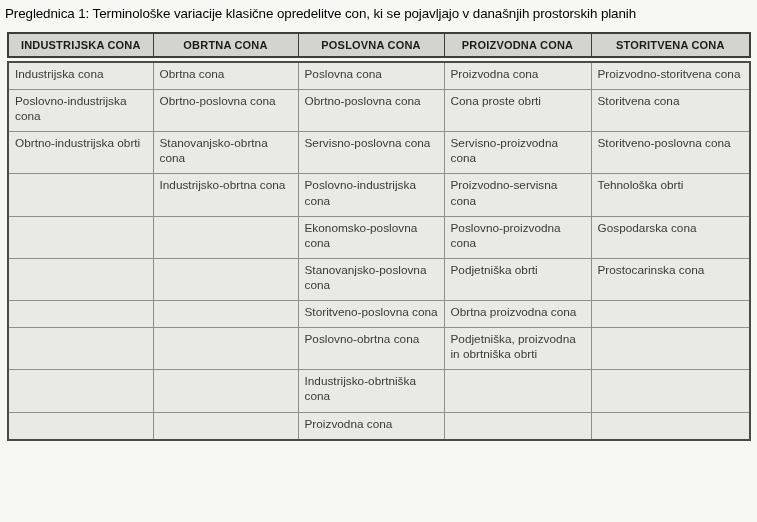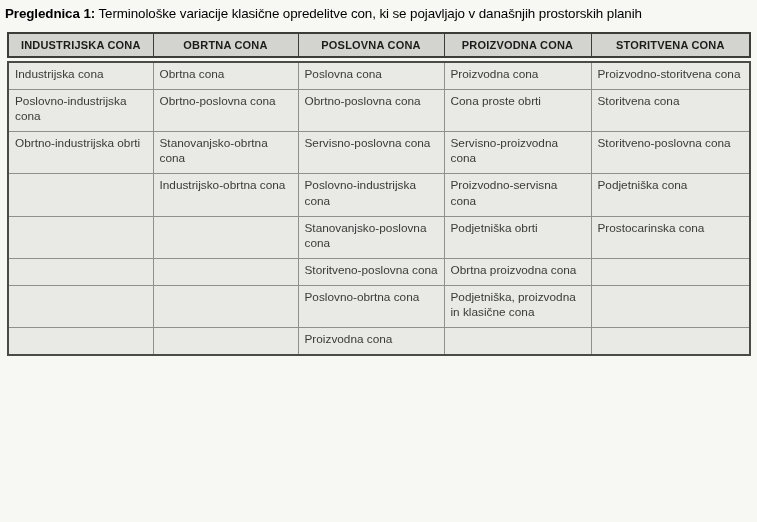--- a/index.html
+++ b/index.html
@@ -18,21 +18,21 @@
     background:var(--page-bg);
     font-family:"Liberation Sans","DejaVu Sans",sans-serif;
   }
   .page{position:relative;width:757px;height:522px;}
 
   .caption{
     position:absolute;left:5px;top:6px;width:748px;
     font-size:13.4px;color:#000;line-height:1.25;
     letter-spacing:-0.1px;white-space:nowrap;
   }
-  .caption-label{font-weight:bold;}
+  .caption-label{font-weight:normal;}
 
   table{border-collapse:collapse;table-layout:fixed;background:var(--cell-bg);}
 
   .header-table{
     position:absolute;left:7px;top:32px;width:742px;
     border:2px solid var(--border-dark);
   }
   .header-table th{
     background:var(--header-bg);
     border-left:1px solid var(--border-dark);
@@ -110,41 +110,55 @@
           <td>Stanovanjsko-obrtna cona</td>
           <td>Servisno-poslovna cona</td>
           <td>Servisno-proizvodna cona</td>
           <td>Storitveno-poslovna cona</td>
         </tr>
         <tr>
           <td></td>
           <td>Industrijsko-obrtna cona</td>
           <td>Poslovno-industrijska cona</td>
           <td>Proizvodno-servisna cona</td>
-          <td>Podjetniška cona</td>
+          <td>Tehnološka obrti</td>
+        </tr>
+        <tr>
+          <td></td>
+          <td></td>
+          <td>Ekonomsko-poslovna cona</td>
+          <td>Poslovno-proizvodna cona</td>
+          <td>Gospodarska cona</td>
         </tr>
         <tr>
           <td></td>
           <td></td>
           <td>Stanovanjsko-poslovna cona</td>
           <td>Podjetniška obrti</td>
           <td>Prostocarinska cona</td>
         </tr>
         <tr>
           <td></td>
           <td></td>
           <td>Storitveno-poslovna cona</td>
           <td>Obrtna proizvodna cona</td>
           <td></td>
         </tr>
         <tr>
           <td></td>
           <td></td>
           <td>Poslovno-obrtna cona</td>
-          <td>Podjetniška, proizvodna in klasične cona</td>
+          <td>Podjetniška, proizvodna in obrtniška obrti</td>
+          <td></td>
+        </tr>
+        <tr>
+          <td></td>
+          <td></td>
+          <td>Industrijsko-obrtniška cona</td>
+          <td></td>
           <td></td>
         </tr>
         <tr>
           <td></td>
           <td></td>
           <td>Proizvodna cona</td>
           <td></td>
           <td></td>
         </tr>
       </tbody>

